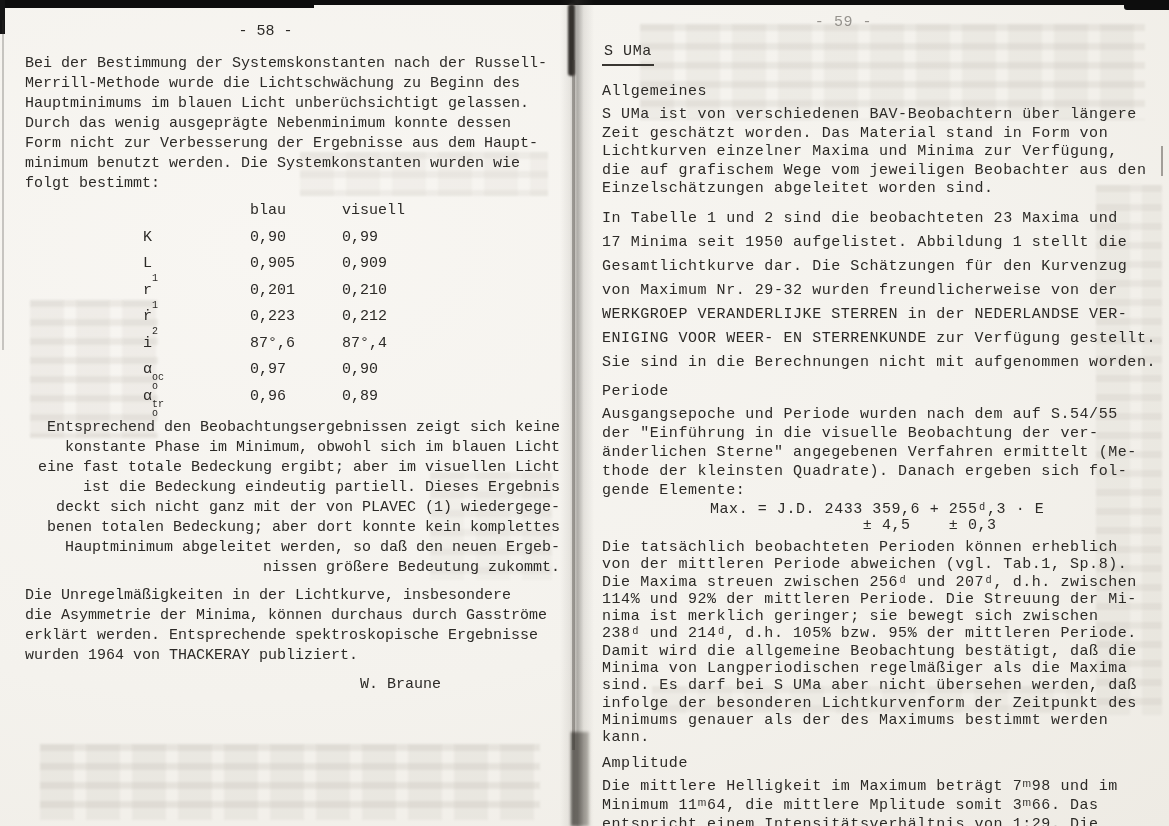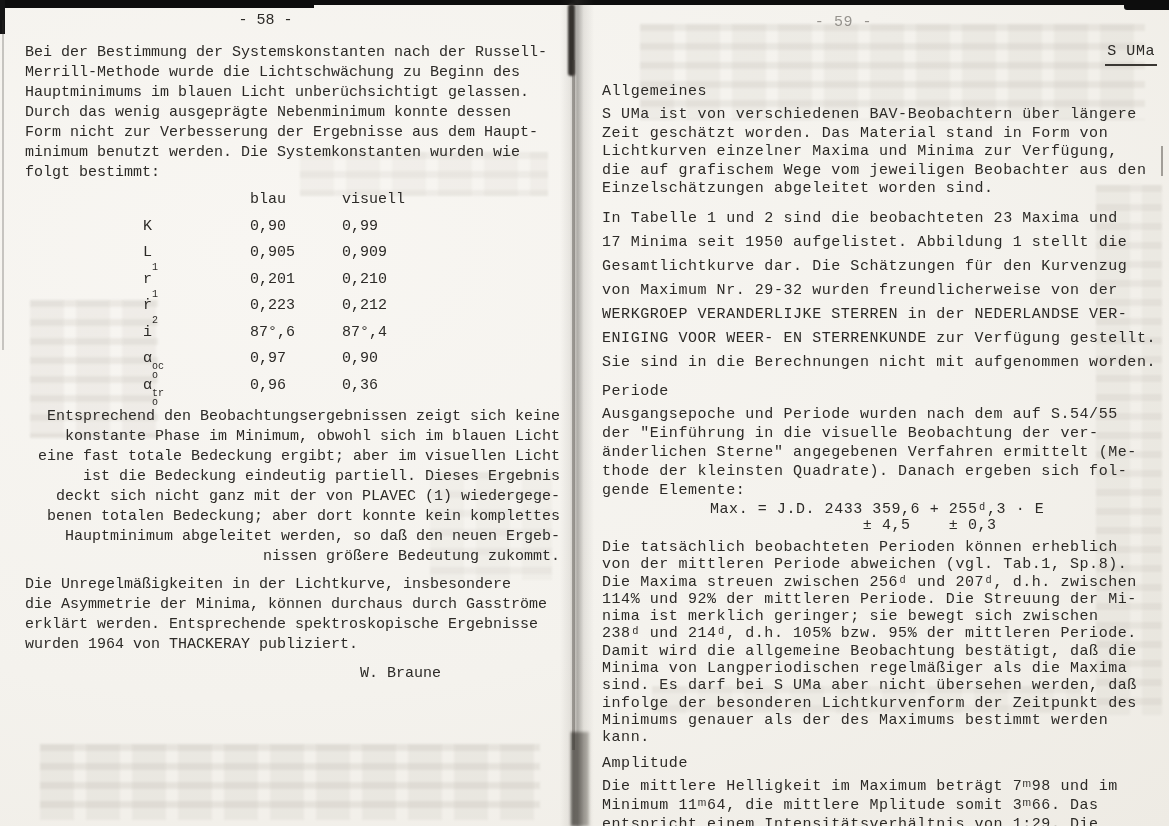--- a/index.html
+++ b/index.html
@@ -46,21 +46,21 @@
   .b1 { left: 30px;  top: 300px; width: 128px; height: 138px; }
   .b2 { left: 300px; top: 152px; width: 248px; height: 44px; opacity: .35; }
   .b3 { left: 40px;  top: 744px; width: 500px; height: 76px; opacity: .5; }
   .b4 { left: 430px; top: 472px; width: 122px; height: 108px; opacity: .3; }
   .b5 { left: 640px; top: 24px;  width: 505px; height: 96px; opacity: .45; }
   .b6 { left: 1096px; top: 185px; width: 66px; height: 530px; opacity: .4; }
   .b7 { left: 652px; top: 686px; width: 430px; height: 28px; opacity: .3; }
 
   
   .page { position: absolute; z-index: 2; }
-  .page-left  { left: 25px;  top: 4px; width: 535px; font-size: 15px; }
+  .page-left  { left: 25px;  top: 15px; width: 535px; font-size: 15px; }
   .page-right { left: 602px; top: 8px;  width: 555px; font-size: 15px; letter-spacing: .55px; }
 
   .para { white-space: pre; }
 
   .pagenum { text-align: center; line-height: 21px; }
   .pagenum-58 { margin-top: 6px; position: relative; left: -27px; }
   .pagenum-59 { margin-top: 4px; position: relative; left: -36px;
                 color: rgba(72,69,64,.55); filter: blur(.4px); }
 
   
@@ -74,21 +74,21 @@
   .sys-table { margin: 4px 0 0 118px; }
   .trow { display: flex; height: 26.5px; line-height: 26.5px; }
   .tlabel   { width: 107px; }
   .tv-blau  { width: 92px; }
   .tv-vis   { }
   .ss { display: inline-flex; flex-direction: column; align-items: flex-start;
         vertical-align: -7px; font-size: 10px; line-height: 9px; min-width: 6px; }
   .ss span { height: 9px; }
 
   
-  .title-wrap { margin-top: 8px; text-align: right; line-height: 21px; }
+  .title-wrap { margin-top: 8px; text-align: left; line-height: 21px; }
   .title-underline { display: inline-block; border-bottom: 2px solid #3a3733; padding: 0 2px 2px; }
   .h-allg { margin-top: 16px; line-height: 19px; }
   .h-per  { margin-top: 7px;  line-height: 19px; }
   .h-amp  { margin-top: 7px;  line-height: 19px; }
   .pr-allg1 { margin-top: 5px; line-height: 18.6px; }
   .pr-allg2 { margin-top: 8px; line-height: 24px; }
   .pr-per1  { margin-top: 4px; line-height: 19px; }
   .formula  { margin-top: 2px; padding-left: 108px; line-height: 16.5px; }
   .pr-per2  { margin-top: 4px; line-height: 17.3px; font-family: Liberation Mono, monospace; }
   .pr-amp1  { margin-top: 4px; line-height: 19px; }
@@ -181,21 +181,21 @@
           </span></span>
       <span class="tv-blau">0,97</span>
       <span class="tv-vis">0,90</span>
     </div>
     <div class="trow">
       <span class="tlabel"><span>α</span><span class="ss">
             <span>tr</span>
             <span>o</span>
           </span></span>
       <span class="tv-blau">0,96</span>
-      <span class="tv-vis">0,36</span>
+      <span class="tv-vis">0,89</span>
     </div>
   </div>
 
   <div class="para pl-para2">Entsprechend den Beobachtungsergebnissen zeigt sich keine
 konstante Phase im Minimum, obwohl sich im blauen Licht
 eine fast totale Bedeckung ergibt; aber im visuellen Licht
 ist die Bedeckung eindeutig partiell. Dieses Ergebnis
 deckt sich nicht ganz mit der von PLAVEC (1) wiedergege-
 benen totalen Bedeckung; aber dort konnte kein komplettes
 Hauptminimum abgeleitet werden, so daß den neuen Ergeb-

